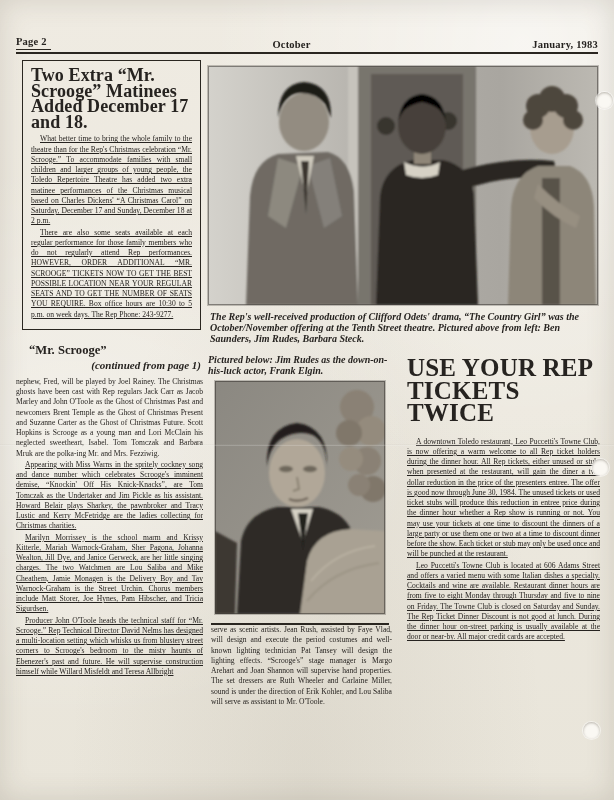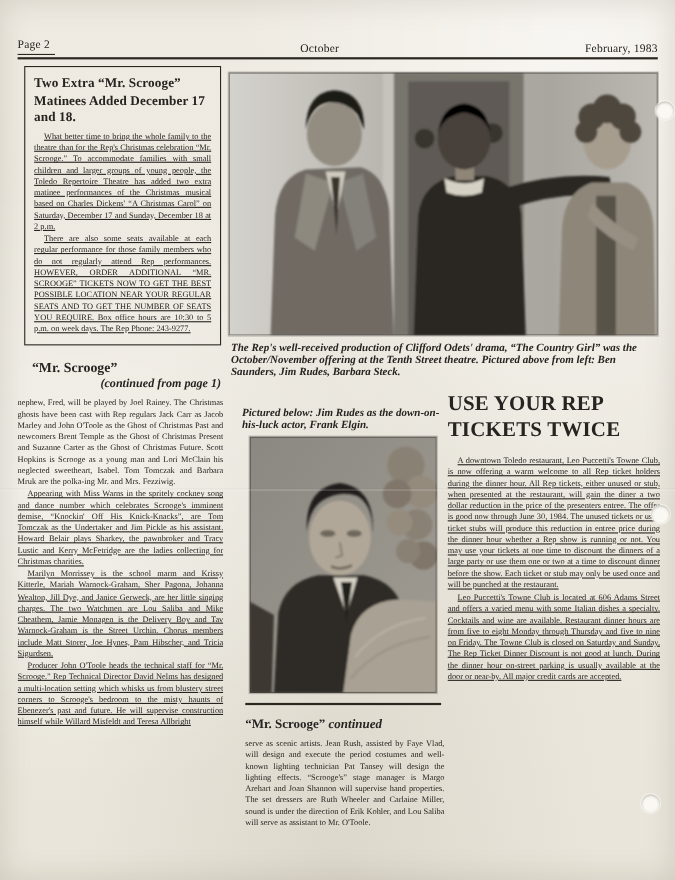--- a/index.html
+++ b/index.html
@@ -12,55 +12,55 @@
       radial-gradient(ellipse at 12% 55%, rgba(255,255,255,.35), transparent 45%),
       radial-gradient(ellipse at 50% 100%, rgba(110,100,80,.10), transparent 55%),
       linear-gradient(#efebe2, #e9e5da);
   }
   .page { position:relative; width:614px; height:800px;
     box-shadow: inset 0 0 28px rgba(90,80,60,.18); }
 
   
   .hdr { position:absolute; top:36px; left:16px; width:582px;
     display:flex; justify-content:space-between; align-items:flex-end;
-    font-weight:normal; font-size:10.5px; letter-spacing:.2px; }
+    font-weight:bold; font-size:10.5px; letter-spacing:.2px; }
   .hdr .pg { border-bottom:1.6px solid #2a2620; padding:0 4px 2px 0; }
   .hdr-rule { position:absolute; top:52px; left:16px; width:582px; height:2px; background:#2a2620; }
 
   
   .body-text { font-size:7.6px; line-height:10.25px; text-align:justify; }
   .body-text p { margin-bottom:1px; }
   .ind { text-indent:9px;text-decoration:underline; }
   .cap { font-style:italic; font-weight:bold; font-size:10px; line-height:11.2px; }
 
   
   .col-left { position:absolute; left:16px; top:60px; width:187px; height:740px; overflow:hidden; }
   .boxed { margin-left:6px; width:179px; border:1.7px solid #2a2620; padding:7px 8px 8px 8px; }
-  .boxed h2 { font-size:12px; line-height:15.6px; margin-bottom:4px; letter-spacing:.1px; }
+  .boxed h2 { font-size:18px; line-height:15.6px; margin-bottom:4px; letter-spacing:.1px; }
   .scrooge-h { margin:13px 0 2px 13px; font-size:12.6px; font-weight:bold; }
   .scrooge-sub { text-align:right; font-size:11px; font-weight:bold; font-style:italic; margin:-1px 2px 6px 0; }
 
   
   .photo-main { position:absolute; left:208px; top:66px; width:390px; height:239px;
     box-shadow:0 0 0 1px rgba(40,35,30,.25); }
   .photo-main svg, .photo-portrait svg { display:block; width:100%; height:100%; }
   .caption-main { position:absolute; left:210px; top:311px; width:392px; }
 
   
-  .col-mid { position:absolute; left:220px; top:354px; width:186px;margin-top:16px; }
+  .col-mid { position:absolute; left:208px; top:354px; width:186px; }
   .photo-portrait { margin:5px 0 0 7px; width:170px; height:233px;
     box-shadow:0 0 0 1px rgba(40,35,30,.25); }
   .mid-rule { margin:9px 0 0 3px; width:178px; height:1.7px; background:#2a2620; }
   .cont-h { margin:10px 0 5px 3px; font-size:11.8px; font-weight:bold; }
   .cont-h .it { font-style:italic; }
   .col-mid .body-text { margin-left:3px; width:181px; }
 
   
   .col-right { position:absolute; left:407px; top:357px; width:193px; }
-  .headline { font-size:19px; line-height:22.5px; font-weight:bold; letter-spacing:.2px; }
+  .headline { font-size:25px; line-height:22.5px; font-weight:bold; letter-spacing:.2px; }
   .subhead { margin-top:7px; font-size:11.4px; line-height:21.5px; font-weight:bold;
     text-align:justify; word-spacing:1.5px; }
   .col-right .body-text { margin-top:12px; }
 
   
   .hole { position:absolute; width:17px; height:17px; border-radius:50%;
     background:#faf8f3;
     box-shadow: inset 0 1px 2.5px rgba(70,60,45,.35), 0 0 0 1px rgba(255,255,255,.5); }
   .hole.h1 { left:596px; top:92px; }
   .hole.h2 { left:592px; top:459px; }
@@ -70,21 +70,21 @@
     background:linear-gradient(rgba(90,80,60,.06), rgba(255,255,255,.25)); }
 </style>
 </head>
 <body>
 
 <div class="page">
 
   <div class="hdr">
     <span class="pg">Page 2</span>
     <span>October</span>
-    <span>February, 1983</span>
+    <span>January, 1983</span>
   </div>
   <div class="hdr-rule"></div>
 
   <div class="col-left">
     <div class="boxed">
       <h2>Two Extra “Mr. Scrooge” Matinees Added December 17 and 18.</h2>
       <div class="body-text">
         <p class="ind">What better time to bring the whole family to the theatre than for the Rep's Christmas celebration “Mr. Scrooge.” To accommodate families with small children and larger groups of young people, the Toledo Repertoire Theatre has added two extra matinee performances of the Christmas musical based on Charles Dickens' “A Christmas Carol” on Saturday, December 17 and Sunday, December 18 at 2 p.m.</p>
         <p class="ind">There are also some seats available at each regular performance for those family members who do not regularly attend Rep performances. HOWEVER, ORDER ADDITIONAL “MR. SCROOGE” TICKETS NOW TO GET THE BEST POSSIBLE LOCATION NEAR YOUR REGULAR SEATS AND TO GET THE NUMBER OF SEATS YOU REQUIRE. Box office hours are 10:30 to 5 p.m. on week days. The Rep Phone: 243-9277.</p>
       </div>
@@ -187,21 +187,20 @@
             <circle cx="158" cy="108" r="13" fill="#80776a"></circle>
           <circle cx="144" cy="104" r="11" fill="#8a8174"></circle>
           <path d="M85,233 L92,180 Q100,150 135,148 L170,150 L170,233 Z" fill="#a9a193"></path>
           <path d="M96,200 Q120,170 160,165" stroke="#b8b0a1" stroke-width="2" fill="none"></path>
           <path d="M92,220 Q118,188 164,182" stroke="#9c9486" stroke-width="2" fill="none"></path>
         </g>
         <rect x="0" y="0" width="170" height="233" fill="none" stroke="#2e2a25" stroke-width="2" opacity=".5"></rect>
       </svg>
     </div>
     <div class="mid-rule"></div>
-    <h3 class="cont-h"><span>“Mr. Scrooge” </span><span class="it">continued</span></h3>
     <div class="body-text">
       <p>serve as scenic artists. Jean Rush, assisted by Faye Vlad, will design and execute the period costumes and well-known lighting technician Pat Tansey will design the lighting effects. “Scrooge's” stage manager is Margo Arehart and Joan Shannon will supervise hand properties. The set dressers are Ruth Wheeler and Carlaine Miller, sound is under the direction of Erik Kohler, and Lou Saliba will serve as assistant to Mr. O'Toole.</p>
     </div>
   </div>
 
   <div class="col-right">
     <h1 class="headline">USE YOUR REP TICKETS TWICE</h1>
     <div class="body-text">
       <p class="ind">A downtown Toledo restaurant, Leo Puccetti's Towne Club, is now offering a warm welcome to all Rep ticket holders during the dinner hour. All Rep tickets, either unused or stub, when presented at the restaurant, will gain the diner a two dollar reduction in the price of the presenters entree. The offer is good now through June 30, 1984. The unused tickets or used ticket stubs will produce this reduction in entree price during the dinner hour whether a Rep show is running or not. You may use your tickets at one time to discount the dinners of a large party or use them one or two at a time to discount dinner before the show. Each ticket or stub may only be used once and will be punched at the restaurant.</p>
       <p class="ind">Leo Puccetti's Towne Club is located at 606 Adams Street and offers a varied menu with some Italian dishes a specialty. Cocktails and wine are available. Restaurant dinner hours are from five to eight Monday through Thursday and five to nine on Friday. The Towne Club is closed on Saturday and Sunday. The Rep Ticket Dinner Discount is not good at lunch. During the dinner hour on-street parking is usually available at the door or near-by. All major credit cards are accepted.</p>

